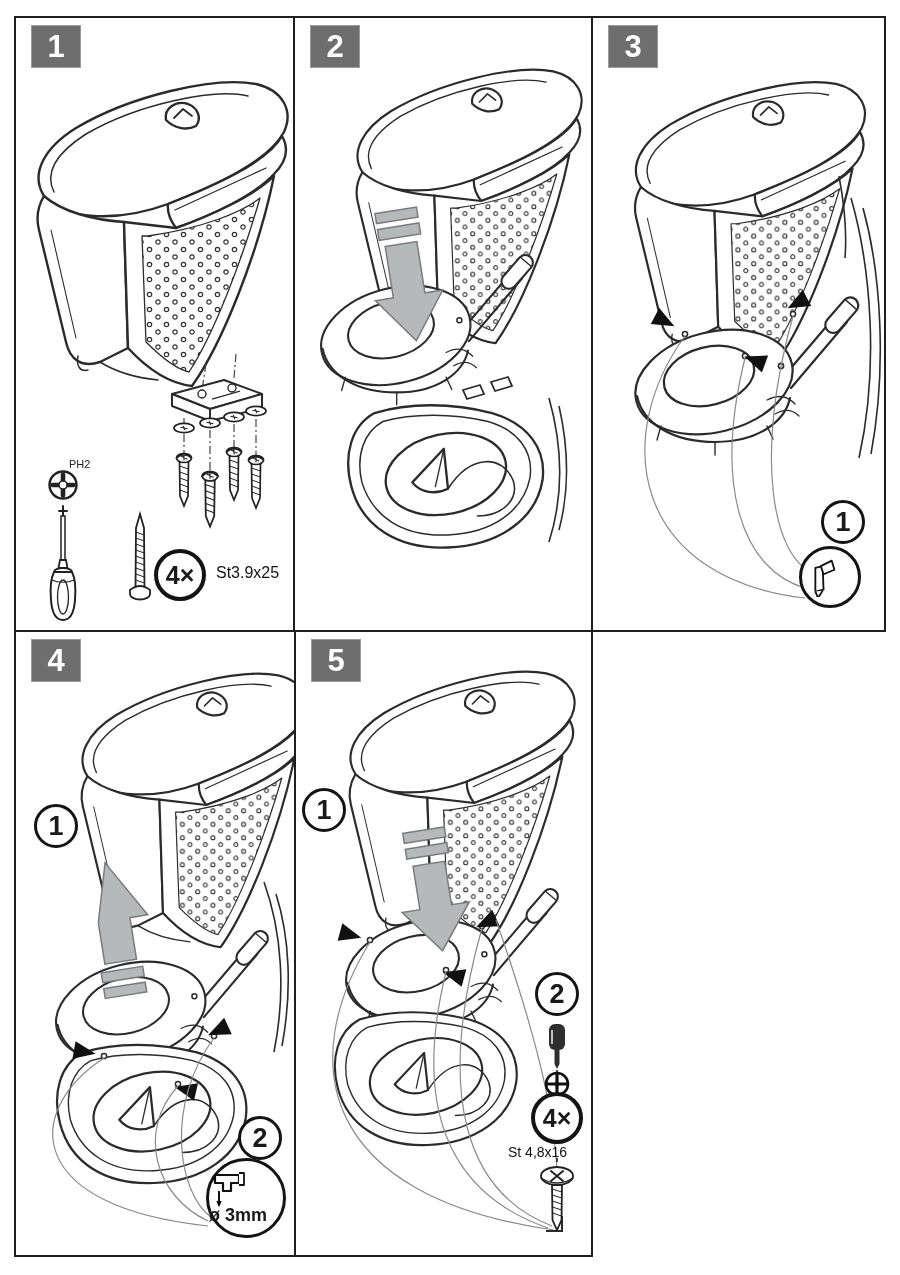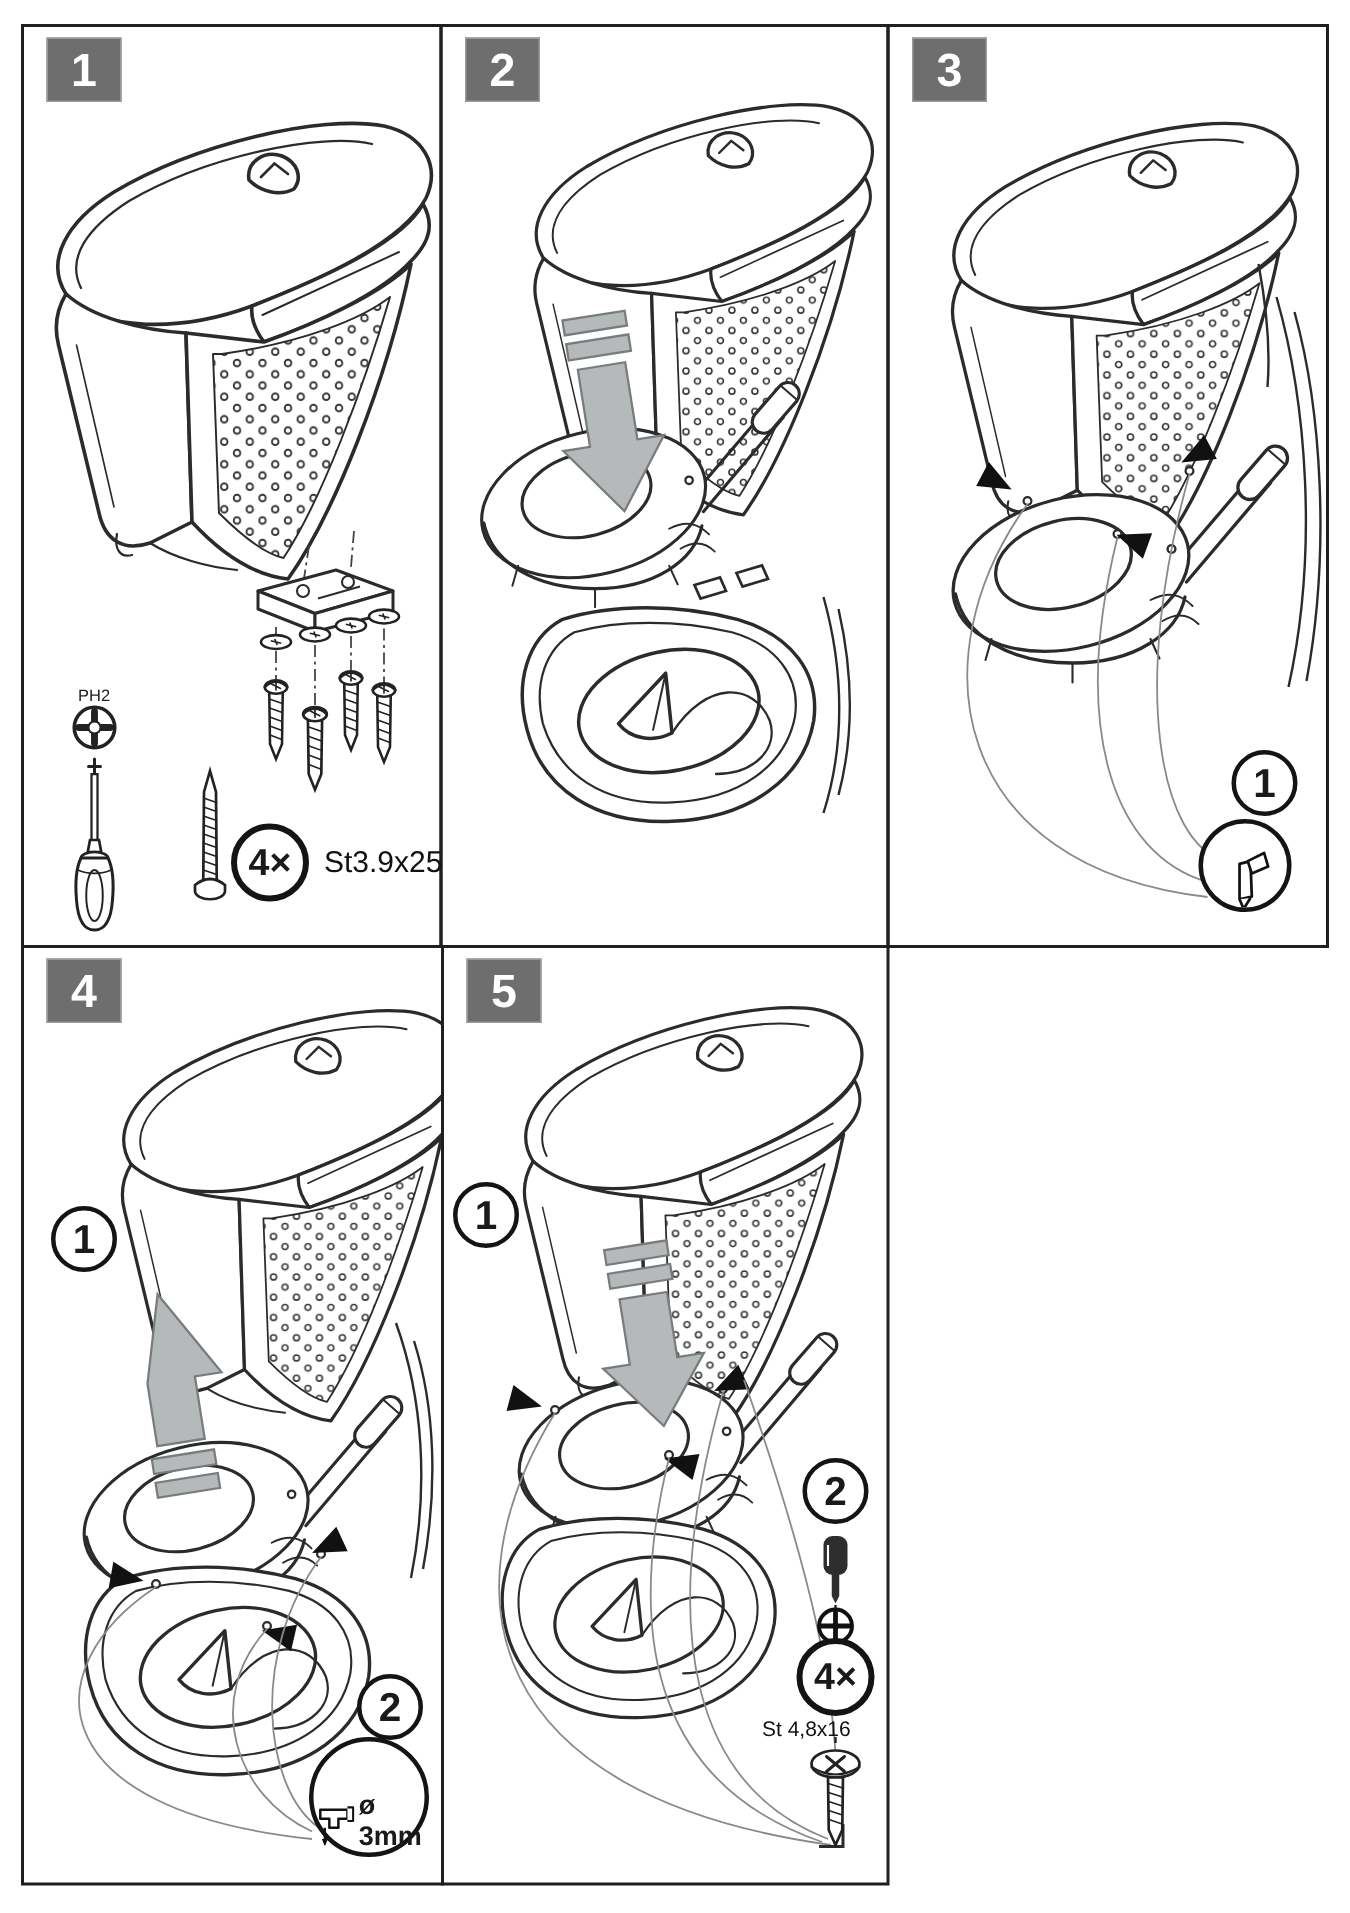--- a/index.html
+++ b/index.html
@@ -18,23 +18,23 @@
   .badge{position:absolute;left:15px;top:7px;width:48px;height:41px;background:#6e6e6e;
         border:1px solid #9a9a9a;color:#fff;font-size:31px;font-weight:bold;
         display:flex;align-items:center;justify-content:center;z-index:3;}
   .num-circle{position:absolute;width:44px;height:44px;border:3.5px solid #141414;border-radius:50%;
         background:#fff;display:flex;align-items:center;justify-content:center;
         font-size:27px;font-weight:bold;box-sizing:border-box;z-index:3;}
   .qty-circle{position:absolute;width:52px;height:52px;border:4px solid #141414;border-radius:50%;
         background:#fff;display:flex;align-items:center;justify-content:center;
         font-size:25px;font-weight:bold;box-sizing:border-box;z-index:3;}
   .icon-circle{position:absolute;border:3px solid #141414;border-radius:50%;background:#fff;
-        display:flex;flex-direction:row;align-items:flex-end;justify-content:center;
+        display:flex;flex-direction:column;align-items:flex-start;justify-content:center;
         box-sizing:border-box;z-index:3;}
-  .spec-label{position:absolute;font-size:20px;color:#111;z-index:3;white-space:nowrap;}
+  .spec-label{position:absolute;font-size:16px;color:#111;z-index:3;white-space:nowrap;}
   .small-label{position:absolute;font-size:11px;color:#222;z-index:3;}
   .drill-spec{font-size:18px;font-weight:bold;margin-top:-2px;}
   .defs-svg{position:absolute;width:0;height:0;}
 </style>
 </head>
 <body>
 
 <div class="page">
 
 
@@ -140,21 +140,21 @@
         <ellipse cx="0" cy="93" rx="5.5" ry="17" fill="none" stroke-width="1.3"></ellipse>
         <path d="M-11 76 C-5 79 5 79 11 76" fill="none" stroke-width="1.1"></path>
       </g>
       <g transform="translate(124,496)" fill="#fff" stroke="#222" stroke-width="1.8" stroke-linecap="round">
         <path d="M-4 14 L0 0 L4 14 L4.5 74 L-4.5 74 Z"></path>
         <path d="M-4.4 18 L4.4 21 M-4.4 24 L4.4 27 M-4.4 30 L4.4 33 M-4.4 36 L4.4 39 M-4.4 42 L4.4 45 M-4.4 48 L4.4 51 M-4.4 54 L4.4 57 M-4.4 60 L4.4 63 M-4.4 66 L4.4 69" stroke-width="1"></path>
         <path d="M-10 76 Q0 68 10 76 L10 80 A10 5.5 0 0 1 -10 80 Z"></path>
       </g>
     </svg>
     <div class="badge">1</div>
-    <div class="small-label" style="left:36px;top:440px;">PH2</div>
+    <div class="small-label" style="left:53px;top:440px;">PH2</div>
     <div class="qty-circle" style="left:138px;top:531px;">4×</div>
     <div class="spec-label" style="left:200px;top:546px;">St3.9x25</div>
   </section>
 
   <section class="panel" id="panel2">
     <svg viewBox="0 0 296 612" xmlns="http://www.w3.org/2000/svg" xmlns:xlink="http://www.w3.org/1999/xlink">
       <use href="#g-armrest" xlink:href="#g-armrest" transform="translate(44,30) scale(0.9)"></use>
       <use href="#g-console" xlink:href="#g-console" transform="translate(20,268) scale(0.95)"></use>
       <use href="#g-bin" xlink:href="#g-bin" transform="translate(48,372) scale(1.05)"></use>
       <g fill="#fff" stroke="#2b2b2b" stroke-width="1.8">

